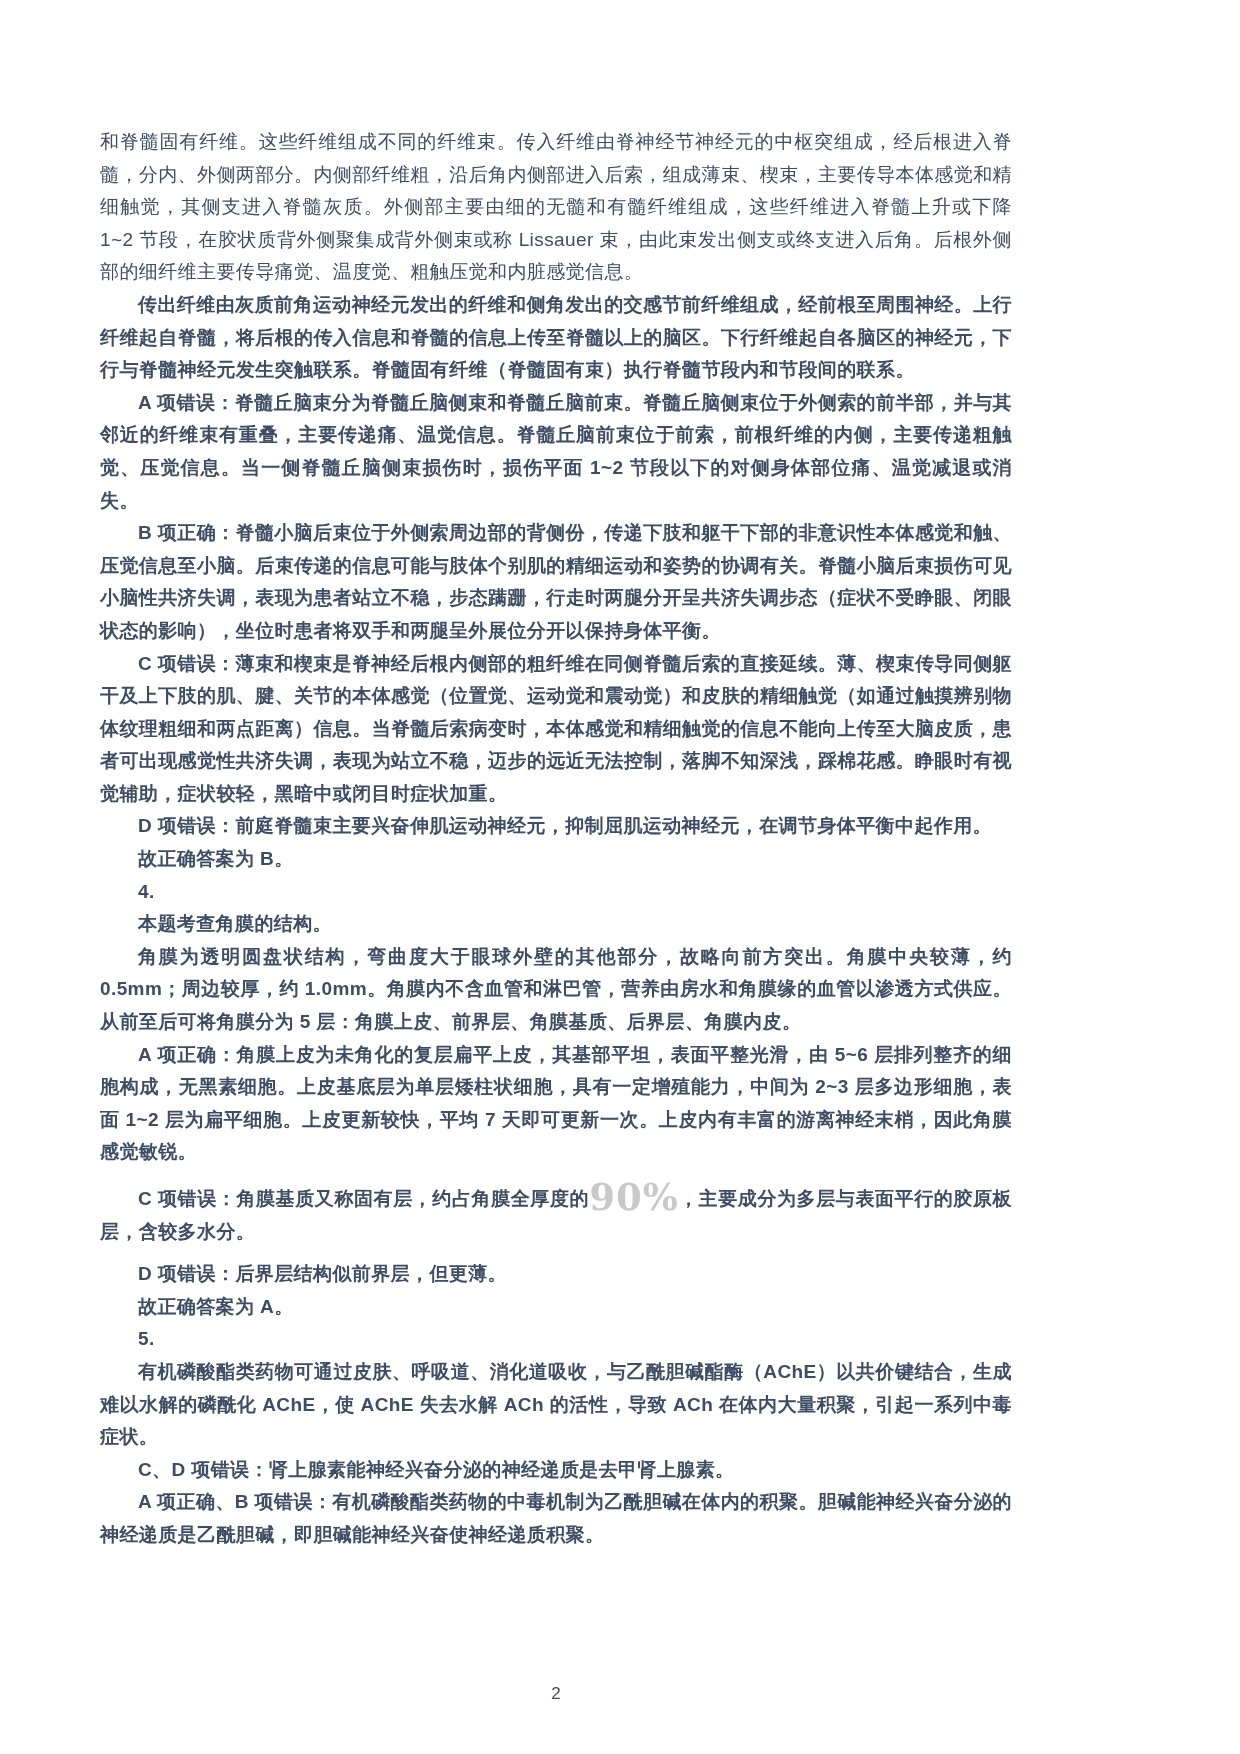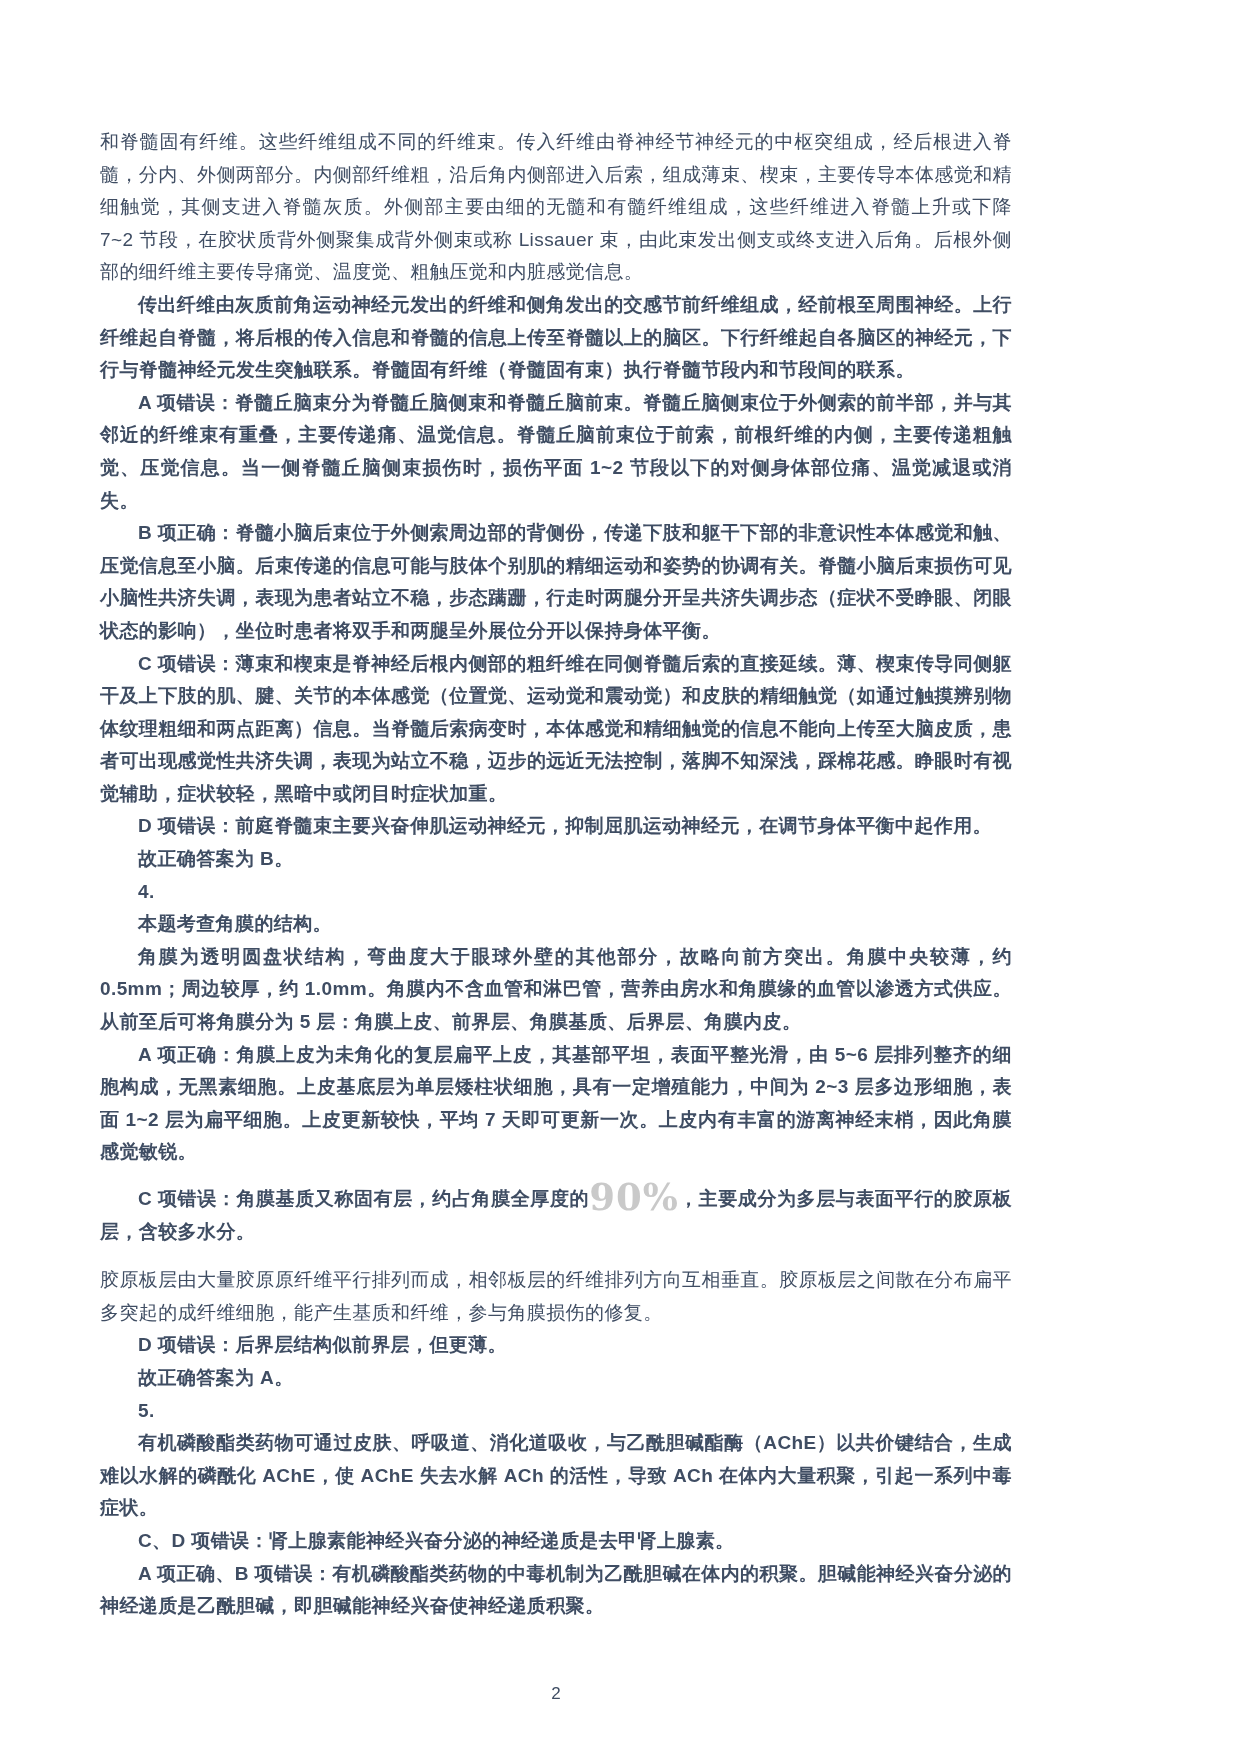--- a/index.html
+++ b/index.html
@@ -23,21 +23,21 @@
     top: 126px;
     left: 100px;
     width: 912px;
     font-size: 19px;
     line-height: 32.6px;
     letter-spacing: 0.4px;
     text-align: justify;
   }
   p.para { text-align: justify; }
   p.indent { text-indent: 2em; font-weight: bold; }
-  p.wm-line { margin-top: 12px; margin-bottom: 16px; }
+  p.wm-line { margin-top: 12px; margin-bottom: 10px; }
   .watermark {
     font-family: "DejaVu Serif", serif;
     font-size: 37px;
     color: #9e9e9e;
     opacity: 0.55;
     letter-spacing: 1px;
     vertical-align: -5px;
     text-indent: 0;
     display: inline;
   }
@@ -49,33 +49,32 @@
     text-align: center;
     font-size: 17px;
     color: #3f4d63;
   }
 </style>
 </head>
 <body>
 
 <div class="page">
   <div class="content">
-    <p class="para">和脊髓固有纤维。这些纤维组成不同的纤维束。传入纤维由脊神经节神经元的中枢突组成，经后根进入脊髓，分内、外侧两部分。内侧部纤维粗，沿后角内侧部进入后索，组成薄束、楔束，主要传导本体感觉和精细触觉，其侧支进入脊髓灰质。外侧部主要由细的无髓和有髓纤维组成，这些纤维进入脊髓上升或下降 7~2 节段，在胶状质背外侧聚集成背外侧束或称 Lissauer 束，由此束发出侧支或终支进入后角。后根外侧部的细纤维主要传导痛觉、温度觉、粗触压觉和内脏感觉信息。</p>
+    <p class="para">和脊髓固有纤维。这些纤维组成不同的纤维束。传入纤维由脊神经节神经元的中枢突组成，经后根进入脊髓，分内、外侧两部分。内侧部纤维粗，沿后角内侧部进入后索，组成薄束、楔束，主要传导本体感觉和精细触觉，其侧支进入脊髓灰质。外侧部主要由细的无髓和有髓纤维组成，这些纤维进入脊髓上升或下降 1~2 节段，在胶状质背外侧聚集成背外侧束或称 Lissauer 束，由此束发出侧支或终支进入后角。后根外侧部的细纤维主要传导痛觉、温度觉、粗触压觉和内脏感觉信息。</p>
     <p class="para indent">传出纤维由灰质前角运动神经元发出的纤维和侧角发出的交感节前纤维组成，经前根至周围神经。上行纤维起自脊髓，将后根的传入信息和脊髓的信息上传至脊髓以上的脑区。下行纤维起自各脑区的神经元，下行与脊髓神经元发生突触联系。脊髓固有纤维（脊髓固有束）执行脊髓节段内和节段间的联系。</p>
     <p class="para indent">A 项错误：脊髓丘脑束分为脊髓丘脑侧束和脊髓丘脑前束。脊髓丘脑侧束位于外侧索的前半部，并与其邻近的纤维束有重叠，主要传递痛、温觉信息。脊髓丘脑前束位于前索，前根纤维的内侧，主要传递粗触觉、压觉信息。当一侧脊髓丘脑侧束损伤时，损伤平面 1~2 节段以下的对侧身体部位痛、温觉减退或消失。</p>
     <p class="para indent">B 项正确：脊髓小脑后束位于外侧索周边部的背侧份，传递下肢和躯干下部的非意识性本体感觉和触、压觉信息至小脑。后束传递的信息可能与肢体个别肌的精细运动和姿势的协调有关。脊髓小脑后束损伤可见小脑性共济失调，表现为患者站立不稳，步态蹒跚，行走时两腿分开呈共济失调步态（症状不受睁眼、闭眼状态的影响），坐位时患者将双手和两腿呈外展位分开以保持身体平衡。</p>
     <p class="para indent">C 项错误：薄束和楔束是脊神经后根内侧部的粗纤维在同侧脊髓后索的直接延续。薄、楔束传导同侧躯干及上下肢的肌、腱、关节的本体感觉（位置觉、运动觉和震动觉）和皮肤的精细触觉（如通过触摸辨别物体纹理粗细和两点距离）信息。当脊髓后索病变时，本体感觉和精细触觉的信息不能向上传至大脑皮质，患者可出现感觉性共济失调，表现为站立不稳，迈步的远近无法控制，落脚不知深浅，踩棉花感。睁眼时有视觉辅助，症状较轻，黑暗中或闭目时症状加重。</p>
     <p class="para indent">D 项错误：前庭脊髓束主要兴奋伸肌运动神经元，抑制屈肌运动神经元，在调节身体平衡中起作用。</p>
     <p class="para indent">故正确答案为 B。</p>
     <p class="para indent">4.</p>
     <p class="para indent">本题考查角膜的结构。</p>
     <p class="para indent">角膜为透明圆盘状结构，弯曲度大于眼球外壁的其他部分，故略向前方突出。角膜中央较薄，约 0.5mm；周边较厚，约 1.0mm。角膜内不含血管和淋巴管，营养由房水和角膜缘的血管以渗透方式供应。从前至后可将角膜分为 5 层：角膜上皮、前界层、角膜基质、后界层、角膜内皮。</p>
     <p class="para indent">A 项正确：角膜上皮为未角化的复层扁平上皮，其基部平坦，表面平整光滑，由 5~6 层排列整齐的细胞构成，无黑素细胞。上皮基底层为单层矮柱状细胞，具有一定增殖能力，中间为 2~3 层多边形细胞，表面 1~2 层为扁平细胞。上皮更新较快，平均 7 天即可更新一次。上皮内有丰富的游离神经末梢，因此角膜感觉敏锐。</p>
     <p class="para indent wm-line"><span>C 项错误：角膜基质又称固有层，约占角膜全厚度的</span><span class="watermark">90%</span><span>，主要成分为多层与表面平行的胶原板层，含较多水分。</span></p>
-    <p class="para">胶原板层由大量胶原原纤维平行排列而成，相邻板层的纤维排列方向互相垂直。胶原板层之间散在分布扁平多突起的成纤维细胞，能产生基质和纤维，参与角膜损伤的修复。</p>
     <p class="para indent">D 项错误：后界层结构似前界层，但更薄。</p>
     <p class="para indent">故正确答案为 A。</p>
     <p class="para indent">5.</p>
     <p class="para indent">有机磷酸酯类药物可通过皮肤、呼吸道、消化道吸收，与乙酰胆碱酯酶（AChE）以共价键结合，生成难以水解的磷酰化 AChE，使 AChE 失去水解 ACh 的活性，导致 ACh 在体内大量积聚，引起一系列中毒症状。</p>
     <p class="para indent">C、D 项错误：肾上腺素能神经兴奋分泌的神经递质是去甲肾上腺素。</p>
     <p class="para indent">A 项正确、B 项错误：有机磷酸酯类药物的中毒机制为乙酰胆碱在体内的积聚。胆碱能神经兴奋分泌的神经递质是乙酰胆碱，即胆碱能神经兴奋使神经递质积聚。</p>
   </div>
   <div class="page-number">2</div>
 </div>
 

